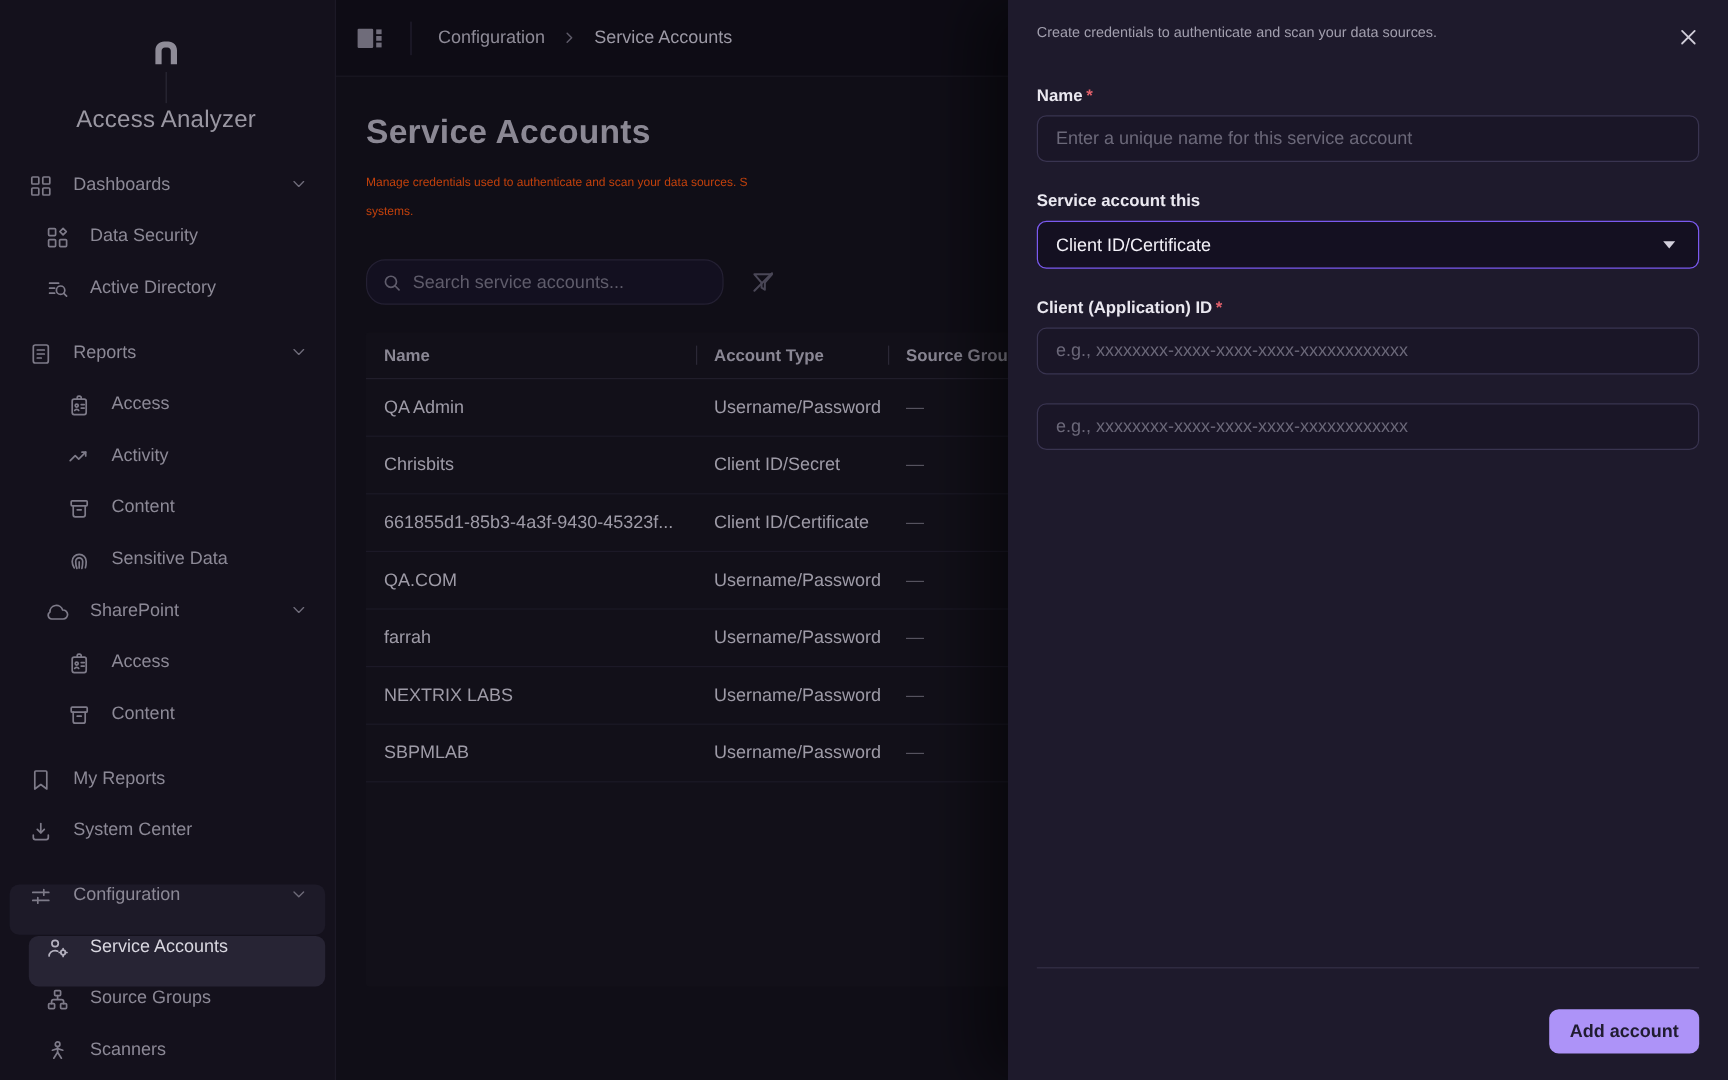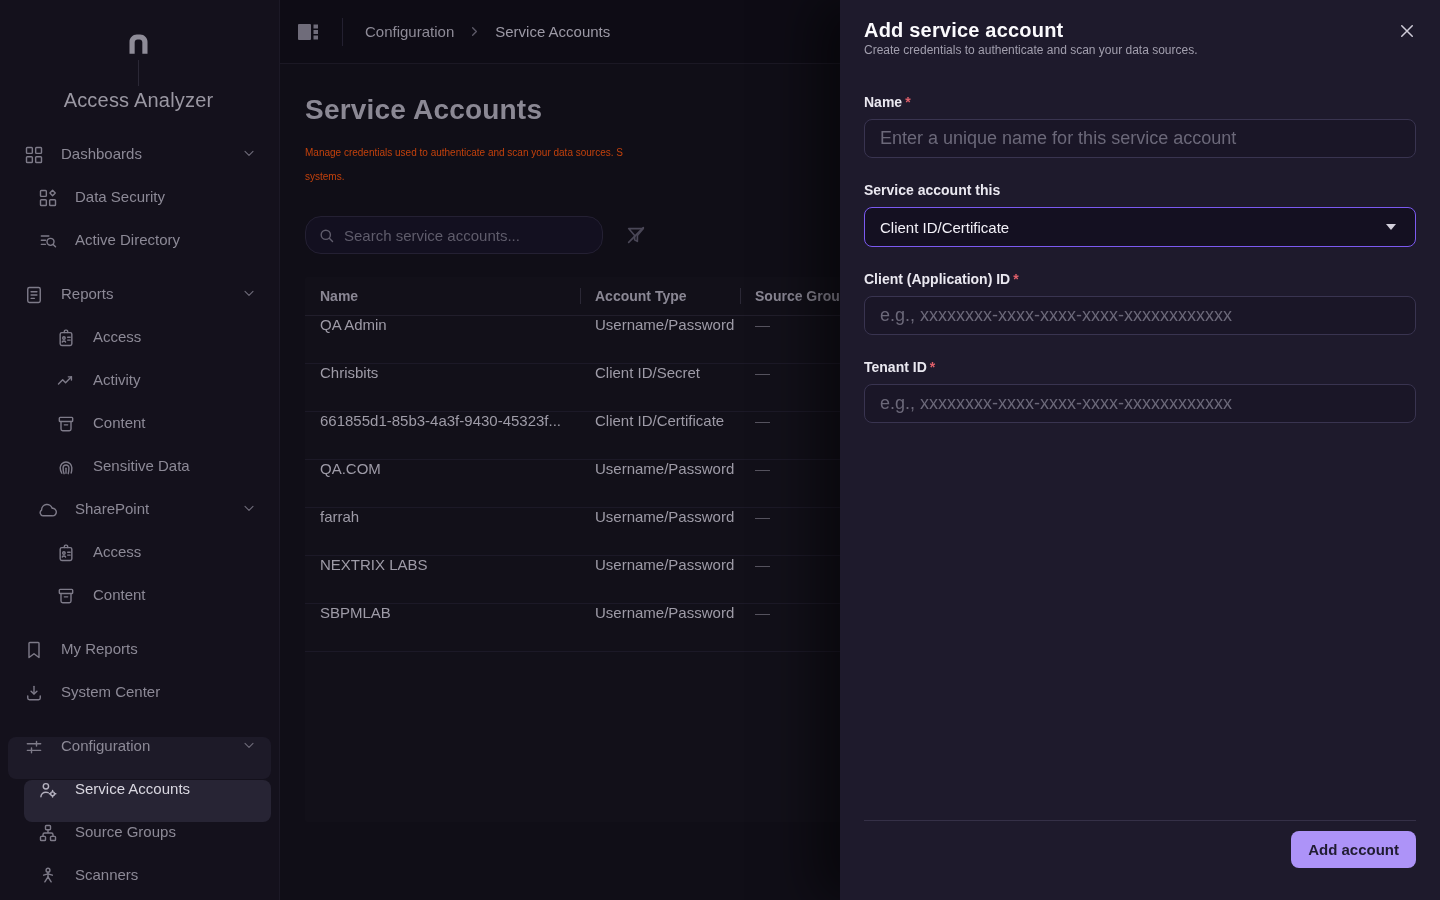--- a/index.html
+++ b/index.html
@@ -54,51 +54,51 @@
     font-size:15px; width:100%; font-family:"Liberation Sans",sans-serif; }
   .search-box input::placeholder { color:#5f5c6b; }
   .filter-btn { width:22px; height:22px; color:#4a4757; cursor:pointer; }
 
   .table { margin-top:23px; width:720px; background:#121019; border-radius:2px; min-height:545px; }
   .thead { display:flex; height:39px; align-items:center; border-bottom:1px solid #211e2b; }
   .th { font-size:14px; font-weight:600; color:#8a8794; padding-left:15px; position:relative; }
   .th:not(:first-child)::before { content:""; position:absolute; left:0; top:50%;
     transform:translateY(-50%); width:1px; height:16px; background:#2b2836; }
   .col-name { width:275px; } .col-type { width:160px; } .col-source { width:285px; }
-  .trow { display:flex; height:48px; border-bottom:1px solid #1c1927;
+  .trow { display:flex; height:48px; align-items:center; border-bottom:1px solid #1c1927;
     cursor:pointer; }
   .td { font-size:15px; color:#9e9ba7; padding-left:15px; white-space:nowrap; overflow:hidden; }
   .td.dash { color:#56535f; }
 
   
   .drawer { position:absolute; top:0; right:0; width:600px; height:100%; background:#1e1a2c;
     box-shadow:-24px 0 48px rgba(0,0,0,.5); display:flex; flex-direction:column; z-index:10; }
   .drawer-header { padding:19px 24px 0 24px; position:relative; }
   .drawer-title { font-size:20px; font-weight:700; color:#fbfafd; letter-spacing:.2px; }
   .drawer-subtitle { margin-top:1px; font-size:12px; color:#a29fae; }
   .drawer-close { position:absolute; top:22px; right:24px; width:18px; height:18px;
     color:#cfccd8; cursor:pointer; background:none; border:none; padding:0; }
   .drawer-close svg { width:18px; height:18px; }
 
   .drawer-body { padding:37px 24px 0 24px; flex:1; }
   .fgroup { margin-bottom:24px; }
   .flabel { font-size:14px; font-weight:600; color:#eae8f0; margin-bottom:9px; }
   .flabel .req { color:#e0606b; margin-left:3px; }
   .finput { width:100%; height:39px; background:#1a1627; border:1px solid #393450;
-    border-radius:8px; padding:12px 15px; font-size:18px; color:#e8e6ee; outline:none;
+    border-radius:8px; padding:12px 15px; font-size:15px; color:#e8e6ee; outline:none;
     font-family:"Liberation Sans",sans-serif; }
   .finput::placeholder { color:#6b6879; }
   .fselect { width:100%; height:40px; background:#141021; border:1.5px solid #7b5af0;
     border-radius:8px; padding:0 15px; display:flex; align-items:center; cursor:pointer;
     justify-content:space-between; }
   .fselect .fvalue { font-size:15px; font-weight:500; color:#f3f1f8; }
   .fselect .caret { width:0; height:0; border-left:5.5px solid transparent;
     border-right:5.5px solid transparent; border-top:6px solid #d3d0dc; margin-right:4px; }
 
-  .drawer-footer { margin:15px 24px; border-top:1px solid #353047; padding:10px 0 17px 0;
+  .drawer-footer { margin:5px 24px; border-top:1px solid #353047; padding:34px 0 17px 0;
     display:flex; justify-content:flex-end; }
   .submit-btn { background:#ad93f8; color:#201c31; border:none; border-radius:8px;
     height:37px; padding:0 17px; font-size:15px; font-weight:600; cursor:pointer;
     font-family:"Liberation Sans",sans-serif; }
 </style>
 </head>
 <body>
 
 <div class="app">
 
@@ -390,38 +390,37 @@
               <div class="td col-type">Username/Password</div>
               <div class="td col-source dash">—</div>
             </div>
           </div>
       </div>
     </main>
   </div>
 
   <aside class="drawer">
     <div class="drawer-header">
-      <h2 class="drawer-title">Add service account</h2>
       <button class="drawer-close">
         <svg viewBox="0 0 24 24" fill="none" stroke="currentColor" stroke-width="2" stroke-linecap="round">
             <path d="M5 5l14 14M19 5L5 19"></path>
           </svg>
       </button>
       <p class="drawer-subtitle">Create credentials to authenticate and scan your data sources.</p>
     </div>
     <div class="drawer-body" id="drawer-body">
         <div class="fgroup"><div class="flabel">Name<span class="req">*</span></div><input class="finput" placeholder="Enter a unique name for this service account" style=""></div>
         <div class="fgroup">
           <div class="flabel">Service account this</div>
           <div class="fselect">
             <span class="fvalue">Client ID/Certificate</span>
             <span class="caret"></span>
           </div>
         </div>
         <div class="fgroup"><div class="flabel">Client (Application) ID<span class="req">*</span></div><input class="finput" placeholder="e.g., xxxxxxxx-xxxx-xxxx-xxxx-xxxxxxxxxxxx" style=""></div>
-        <div class="fgroup"><div class="flabel">Tenant ID<span class="req">*</span></div><input class="finput" placeholder="e.g., xxxxxxxx-xxxx-xxxx-xxxx-xxxxxxxxxxxx" style=""></div>
+        <div class="fgroup"><input class="finput" placeholder="e.g., xxxxxxxx-xxxx-xxxx-xxxx-xxxxxxxxxxxx" style=""></div>
       </div>
     <div class="drawer-footer">
       <button class="submit-btn">Add account</button>
     </div>
   </aside>
 
 </div>
 
 </body></html>

